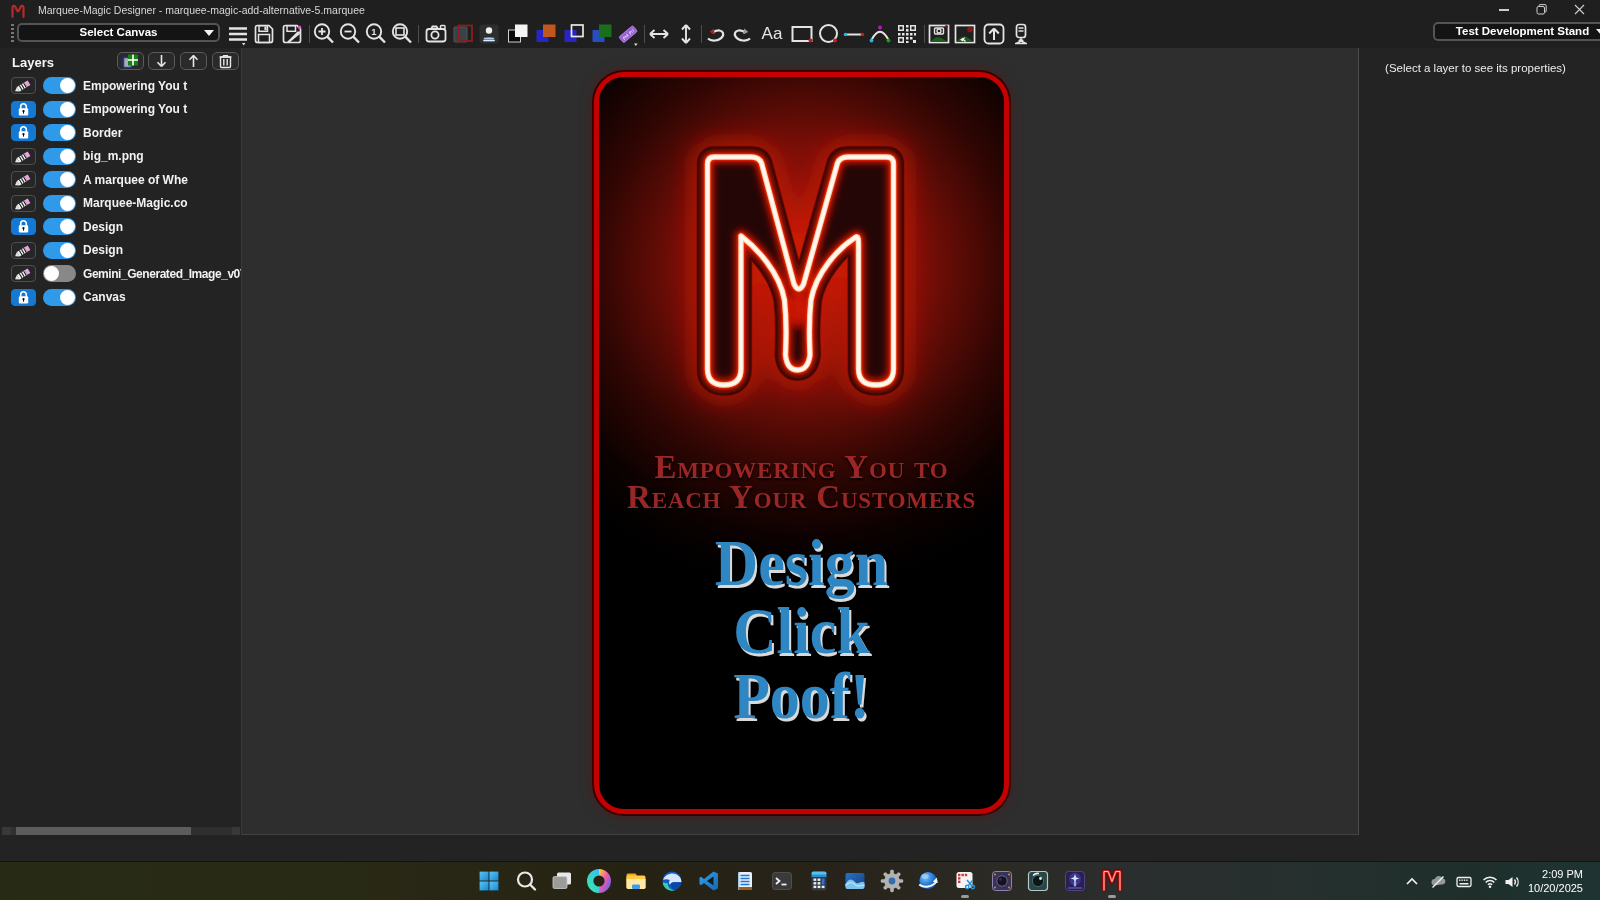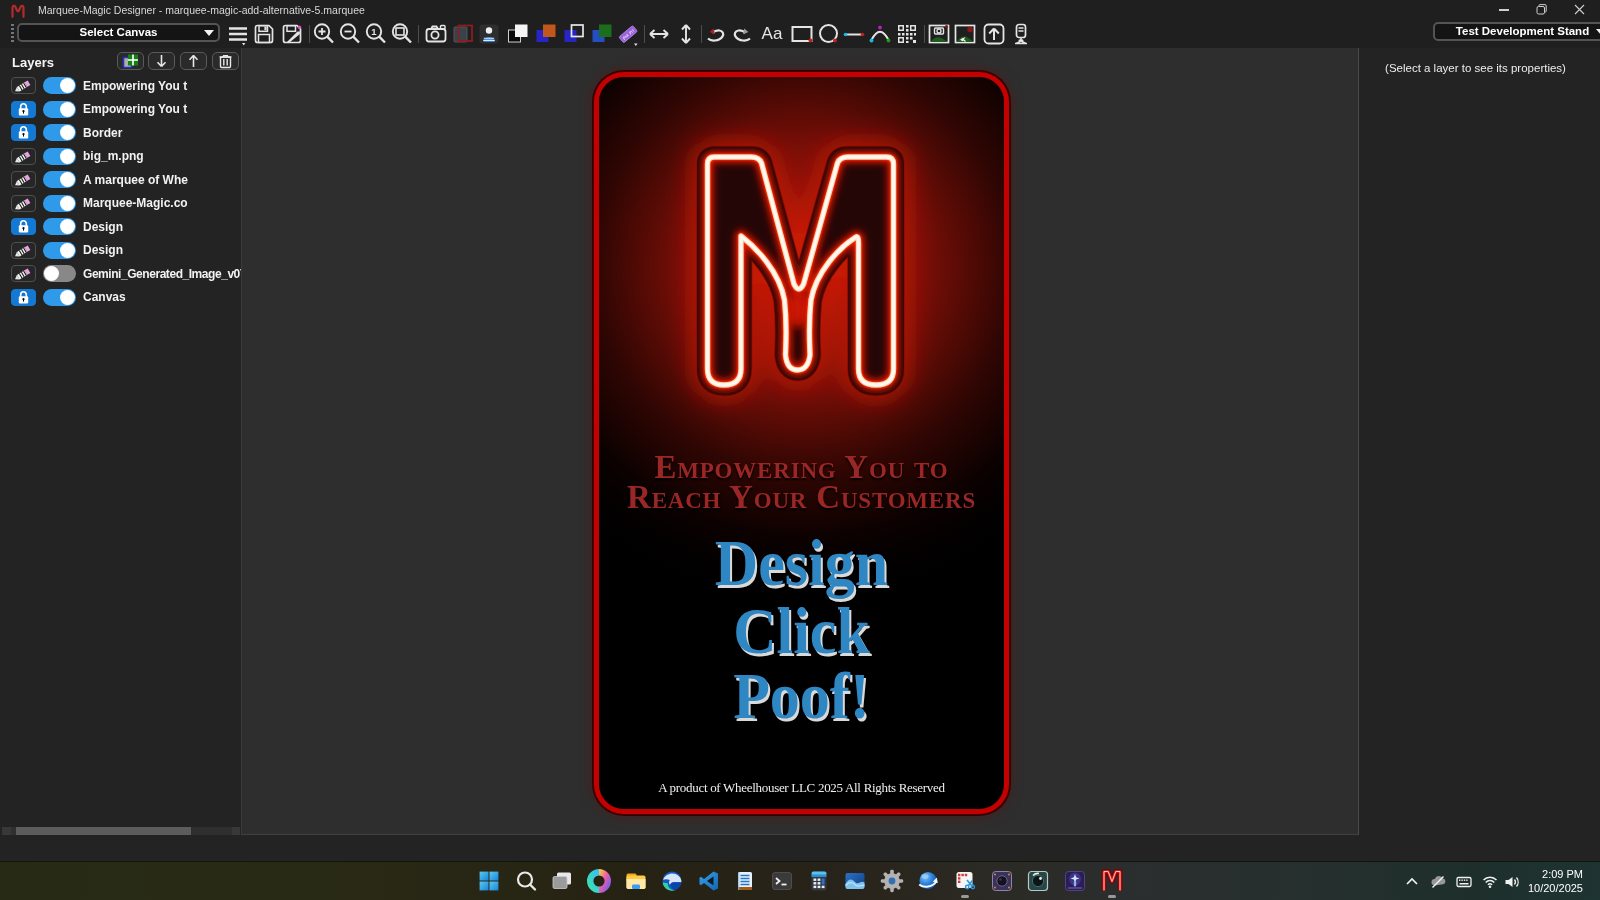--- a/index.html
+++ b/index.html
@@ -413,21 +413,20 @@
 <path d="M 8.5,16 Q 8.5,9 15.5,9 L 52,9 Q 60,9 62.5,15 L 95,136 Q 99.8,146 104.6,136 L 138.5,15 Q 141,9 149,9 L 187.5,9 Q 194.5,9 194.5,16 L 194.5,221 Q 194.5,237 177,237 Q 159.5,237 159.5,221 L 159.5,95 Q 159.5,86 155.5,90 C 140,100 117,124 112,152 C 109,180 111,200 111,207 Q 109,222 98.5,222 Q 88,222 86.5,207 C 86.5,200 88.5,180 85.5,152 C 80.5,124 57.5,100 42,88 L 42,221 Q 42,237 25,237 Q 8.5,237 8.5,221 Z" fill="none" stroke="#ff2d06" stroke-width="7" stroke-linejoin="round" filter="url(#blurSm)"></path>
 <path d="M 8.5,16 Q 8.5,9 15.5,9 L 52,9 Q 60,9 62.5,15 L 95,136 Q 99.8,146 104.6,136 L 138.5,15 Q 141,9 149,9 L 187.5,9 Q 194.5,9 194.5,16 L 194.5,221 Q 194.5,237 177,237 Q 159.5,237 159.5,221 L 159.5,95 Q 159.5,86 155.5,90 C 140,100 117,124 112,152 C 109,180 111,200 111,207 Q 109,222 98.5,222 Q 88,222 86.5,207 C 86.5,200 88.5,180 85.5,152 C 80.5,124 57.5,100 42,88 L 42,221 Q 42,237 25,237 Q 8.5,237 8.5,221 Z" fill="none" stroke="#ffd2b2" stroke-width="5.4" stroke-linejoin="round"></path>
 <path d="M 8.5,16 Q 8.5,9 15.5,9 L 52,9 Q 60,9 62.5,15 L 95,136 Q 99.8,146 104.6,136 L 138.5,15 Q 141,9 149,9 L 187.5,9 Q 194.5,9 194.5,16 L 194.5,221 Q 194.5,237 177,237 Q 159.5,237 159.5,221 L 159.5,95 Q 159.5,86 155.5,90 C 140,100 117,124 112,152 C 109,180 111,200 111,207 Q 109,222 98.5,222 Q 88,222 86.5,207 C 86.5,200 88.5,180 85.5,152 C 80.5,124 57.5,100 42,88 L 42,221 Q 42,237 25,237 Q 8.5,237 8.5,221 Z" fill="none" stroke="#fff8ee" stroke-width="3.4" stroke-linejoin="round"></path>
 </g>
 </svg>
 </div>
     <div id="emp" class="ctext">Empowering You to<br>Reach Your Customers</div>
     <div id="dsn" class="ctext blue">Design</div>
     <div id="clk" class="ctext blue">Click</div>
     <div id="poof" class="ctext blue">Poof!</div>
-    <div id="prod" class="ctext">A product of Wheelhouser LLC 2025 All Rights Reserved</div>
   </div>
 </div>
 
 <div id="rightpanel" class="abs">
   <div id="rp-hint" class="abs">(Select a layer to see its properties)</div>
 </div>
 <div id="bottomstrip" class="abs"></div>
 
 <div id="taskbar" class="abs">
   <div id="tk-icons">

